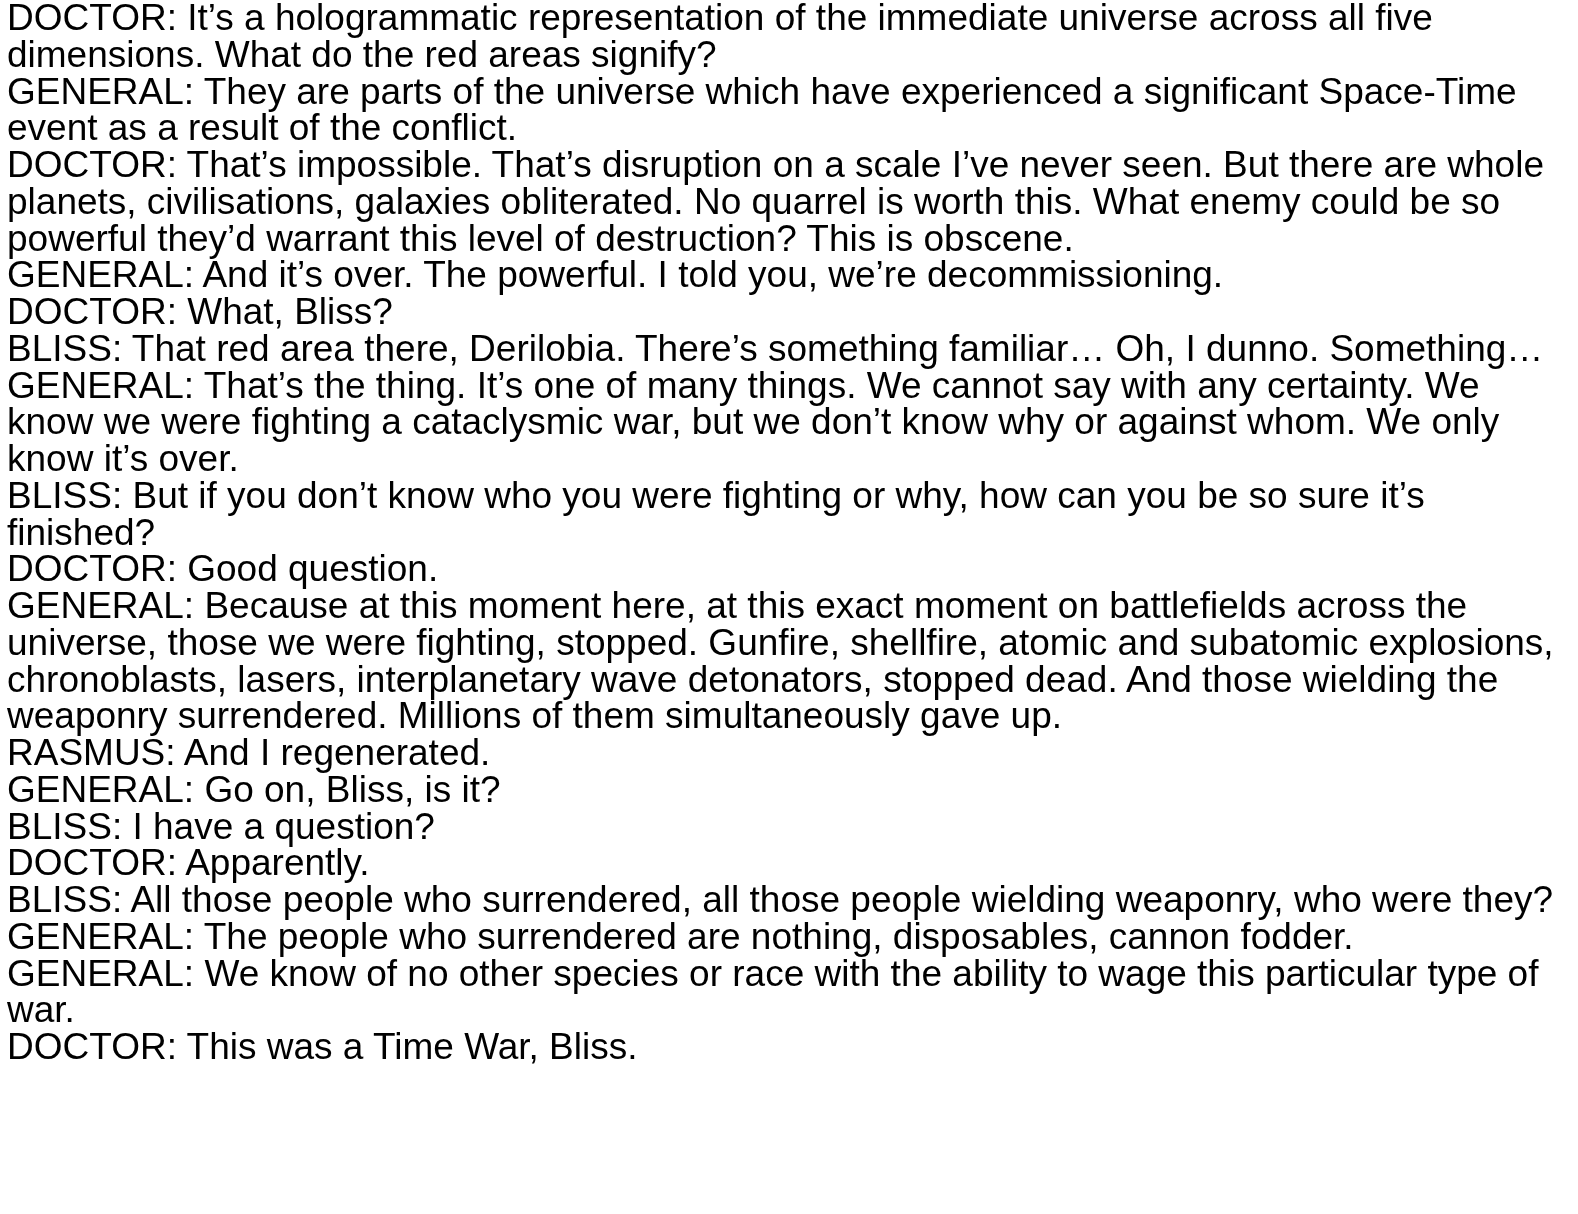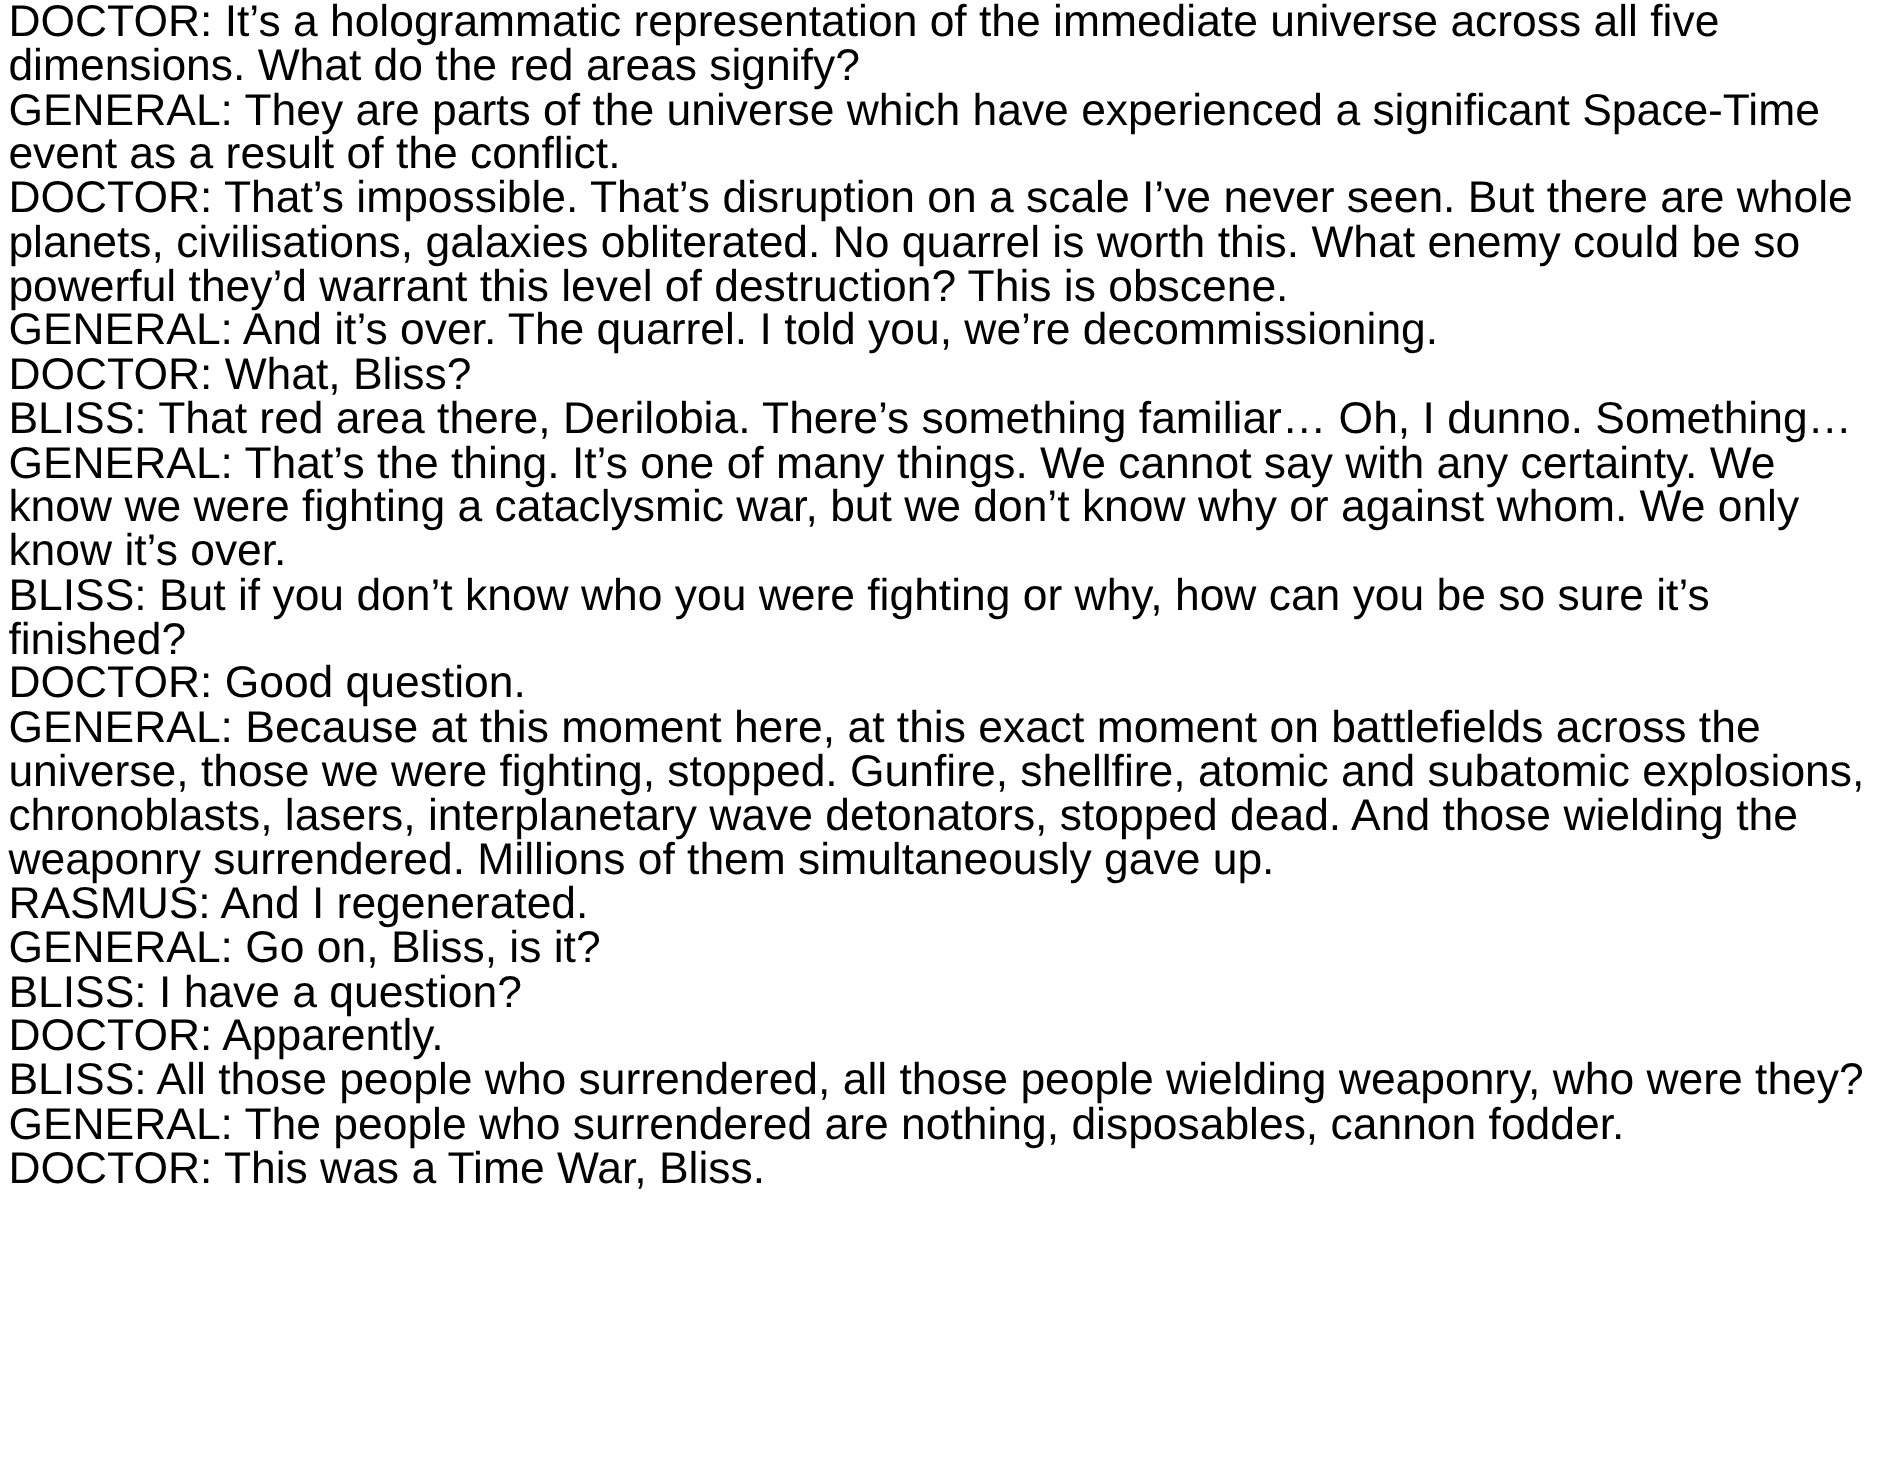--- a/index.html
+++ b/index.html
@@ -25,27 +25,28 @@
     word-spacing: normal;
   }
 </style>
 </head>
 <body>
 
 <main class="page">
     <p class="dialogue-line"><span>DOCTOR:</span> <span>It’s a hologrammatic representation of the immediate universe across all five dimensions. What do the red areas signify?</span></p>
     <p class="dialogue-line"><span>GENERAL:</span> <span>They are parts of the universe which have experienced a significant Space-Time event as a result of the conflict.</span></p>
     <p class="dialogue-line"><span>DOCTOR:</span> <span>That’s impossible. That’s disruption on a scale I’ve never seen. But there are whole planets, civilisations, galaxies obliterated. No quarrel is worth this. What enemy could be so powerful they’d warrant this level of destruction? This is obscene.</span></p>
-    <p class="dialogue-line"><span>GENERAL:</span> <span>And it’s over. The quarrel. I told you, we’re decommissioning.</span></p>
+    <p class="dialogue-line"><span>GENERAL:</span> <span>And it’s over. The powerful. I told you, we’re decommissioning.</span></p>
     <p class="dialogue-line"><span>DOCTOR:</span> <span>What, Bliss?</span></p>
     <p class="dialogue-line"><span>BLISS:</span> <span>That red area there, Derilobia. There’s something familiar… Oh, I dunno. Something…</span></p>
     <p class="dialogue-line"><span>GENERAL:</span> <span>That’s the thing. It’s one of many things. We cannot say with any certainty. We know we were fighting a cataclysmic war, but we don’t know why or against whom. We only know it’s over.</span></p>
     <p class="dialogue-line"><span>BLISS:</span> <span>But if you don’t know who you were fighting or why, how can you be so sure it’s finished?</span></p>
     <p class="dialogue-line"><span>DOCTOR:</span> <span>Good question.</span></p>
     <p class="dialogue-line"><span>GENERAL:</span> <span>Because at this moment here, at this exact moment on battlefields across the universe, those we were fighting, stopped. Gunfire, shellfire, atomic and subatomic explosions, chronoblasts, lasers, interplanetary wave detonators, stopped dead. And those wielding the weaponry surrendered. Millions of them simultaneously gave up.</span></p>
     <p class="dialogue-line"><span>RASMUS:</span> <span>And I regenerated.</span></p>
     <p class="dialogue-line"><span>GENERAL:</span> <span>Go on, Bliss, is it?</span></p>
     <p class="dialogue-line"><span>BLISS:</span> <span>I have a question?</span></p>
     <p class="dialogue-line"><span>DOCTOR:</span> <span>Apparently.</span></p>
     <p class="dialogue-line"><span>BLISS:</span> <span>All those people who surrendered, all those people wielding weaponry, who were they?</span></p>
     <p class="dialogue-line"><span>GENERAL:</span> <span>The people who surrendered are nothing, disposables, cannon fodder.</span></p>
+    <p class="dialogue-line"><span>GENERAL:</span> <span>We know of no other species or race with the ability to wage this particular type of war.</span></p>
     <p class="dialogue-line"><span>DOCTOR:</span> <span>This was a Time War, Bliss.</span></p>
   </main>
 
 </body></html>

